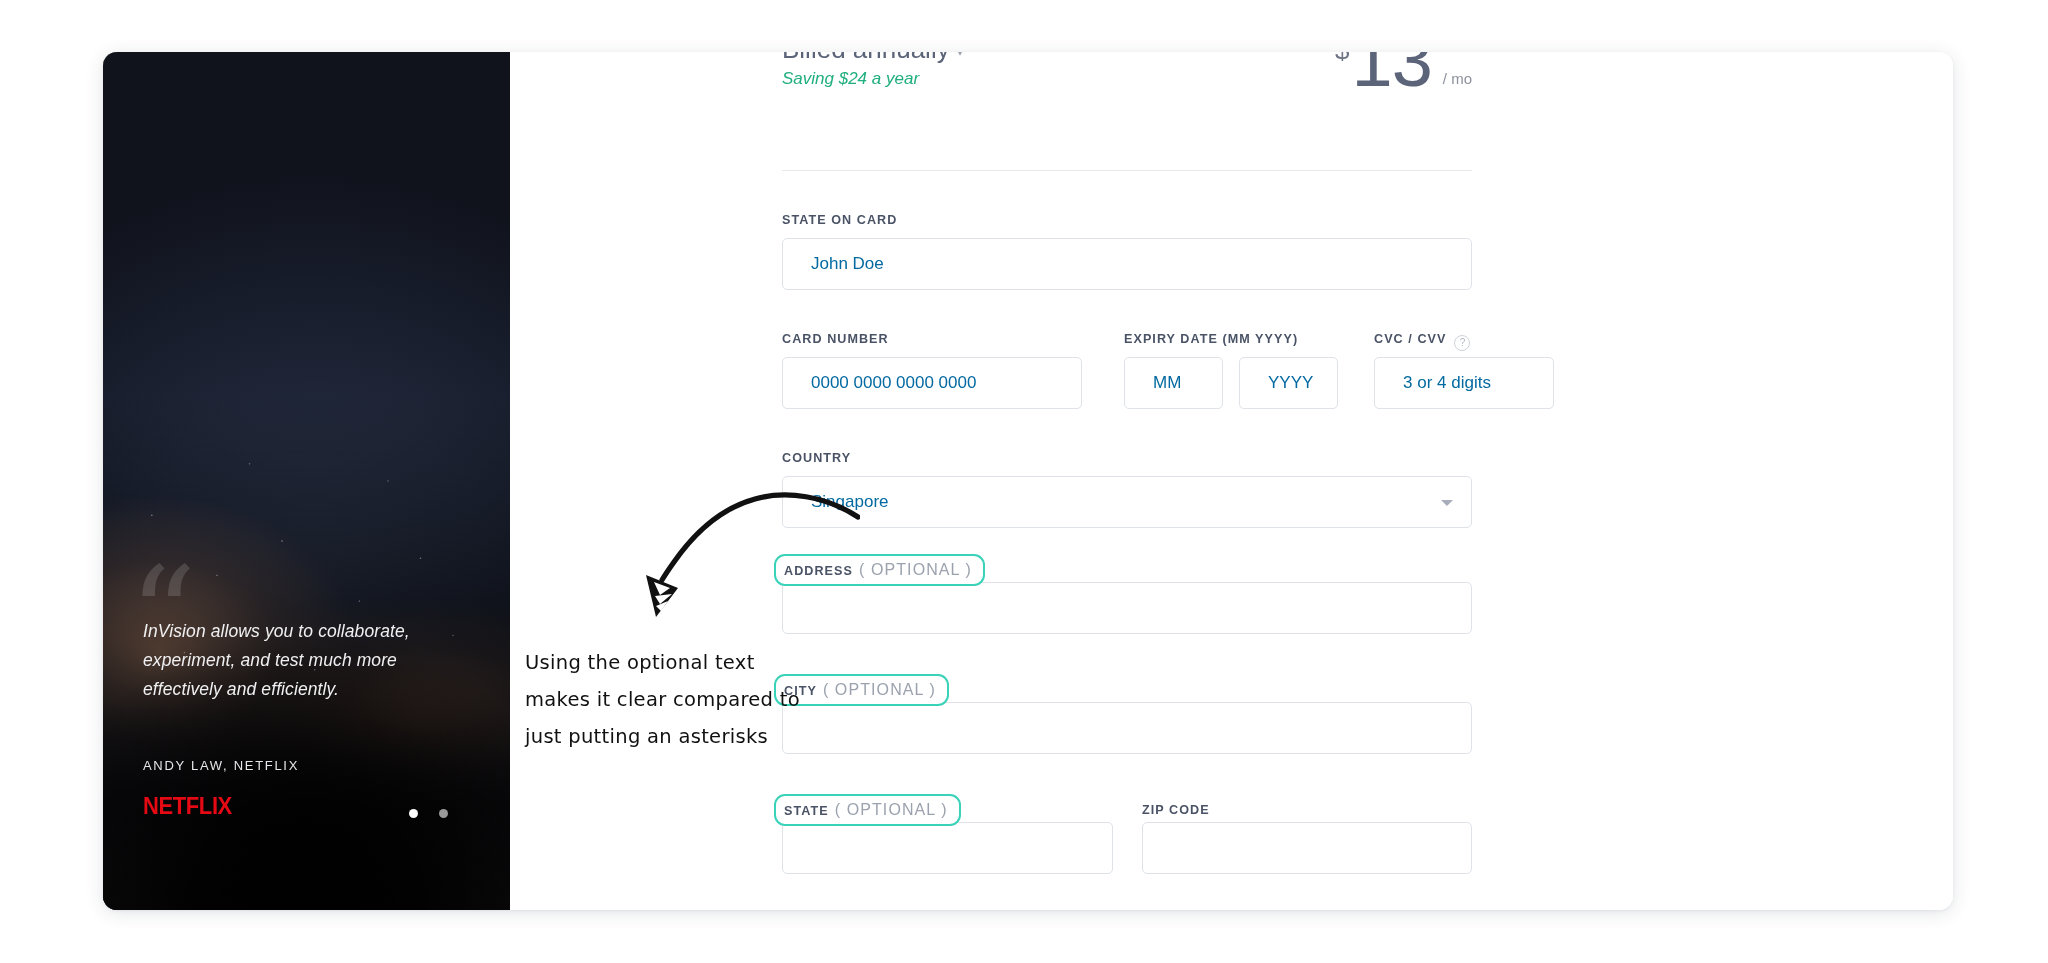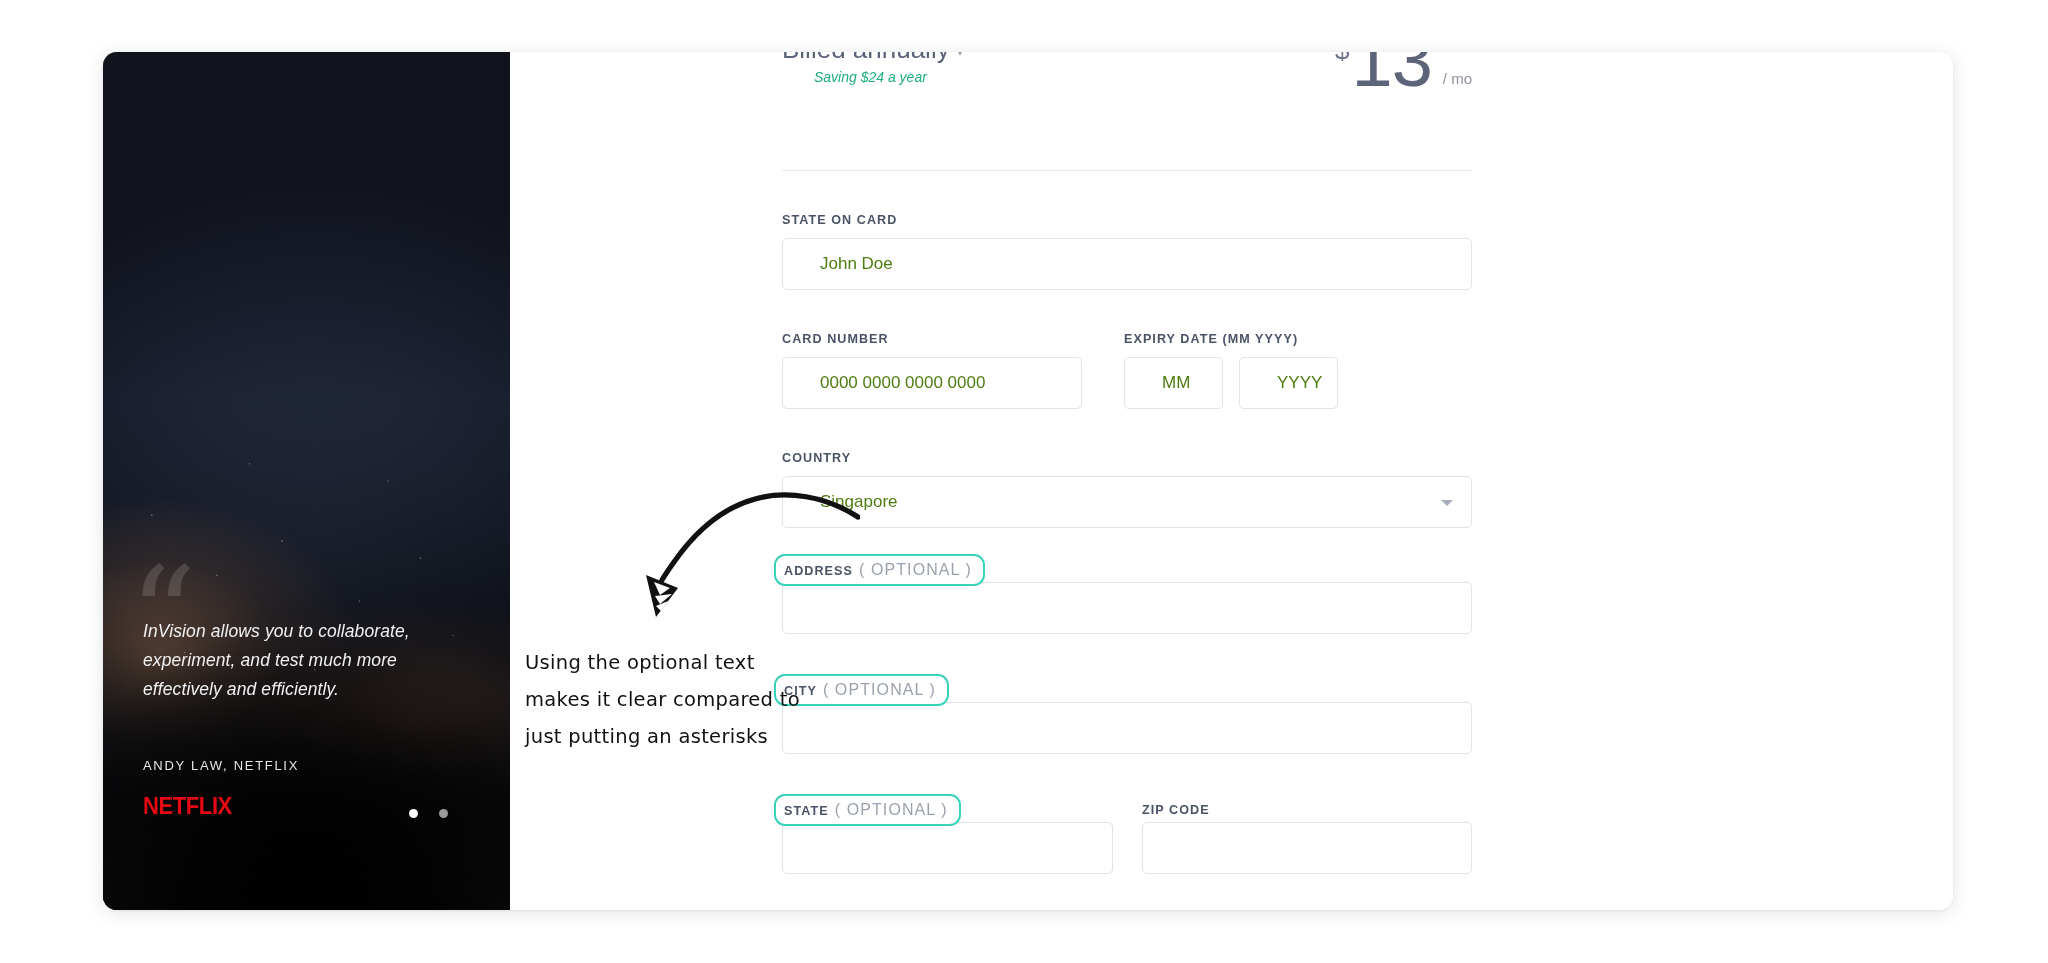--- a/index.html
+++ b/index.html
@@ -138,25 +138,24 @@
   }
   .billed-caret {
     display: inline-block;
     margin-left: 7px;
     font-size: 13px;
     color: #9aa1ad;
     vertical-align: middle;
   }
   .saving-note {
     margin-top: 4px;
-    font-size: 14px;
+    font-size: 17px;
     font-style: italic;
     color: #1fae7e;
     font-weight: 400;
-    margin-left: 32px;
   }
   .price-block {
     position: absolute;
     right: 0; top: -6px;
     display: flex; align-items: flex-end;
   }
   .price-currency {
     font-size: 26px; color: #6d7486; font-weight: 300;
     line-height: 1; position: relative; top: -30px; right: 2px;
   }
@@ -212,23 +211,23 @@
     margin-left: 8px;
     vertical-align: -3px;
   }
   .input-box {
     border: 1px solid #dfe3e8;
     border-radius: 5px;
     background: #ffffff;
     height: 52px;
     display: flex;
     align-items: center;
-    padding: 0 37px;
+    padding: 0 28px;
     font-size: 17px;
-    color: #4d7c0f;
+    color: #0369a1;
   }
   .select-box { position: relative; padding-right: 44px; }
   .select-caret {
     position: absolute; right: 18px; top: 50%;
     width: 0; height: 0;
     margin-top: -2px;
     border-left: 6px solid transparent;
     border-right: 6px solid transparent;
     border-top: 6px solid #a7adba;
   }
@@ -317,20 +316,28 @@
         <div style="display:flex; gap:16px;">
           <div class="input-box" style="width:99px;">
             <span>MM</span>
           </div>
           <div class="input-box" style="width:99px;">
             <span>YYYY</span>
           </div>
         </div>
       </div>
 
+      <div class="fg" style="left:864px; top:277px; width:180px;">
+        <div class="lbl-wrap">
+          <span class="field-label">CVC / CVV</span><span class="help-icon">?</span>
+        </div>
+        <div class="input-box">
+          <span>3 or 4 digits</span>
+        </div>
+      </div>
 
       <div class="fg" style="left:272px; top:396px; width:690px;">
         <div class="lbl-wrap">
           <span class="field-label">COUNTRY</span>
         </div>
         <div class="input-box select-box">
           <span>Singapore</span>
           <span class="select-caret"></span>
         </div>
       </div>

